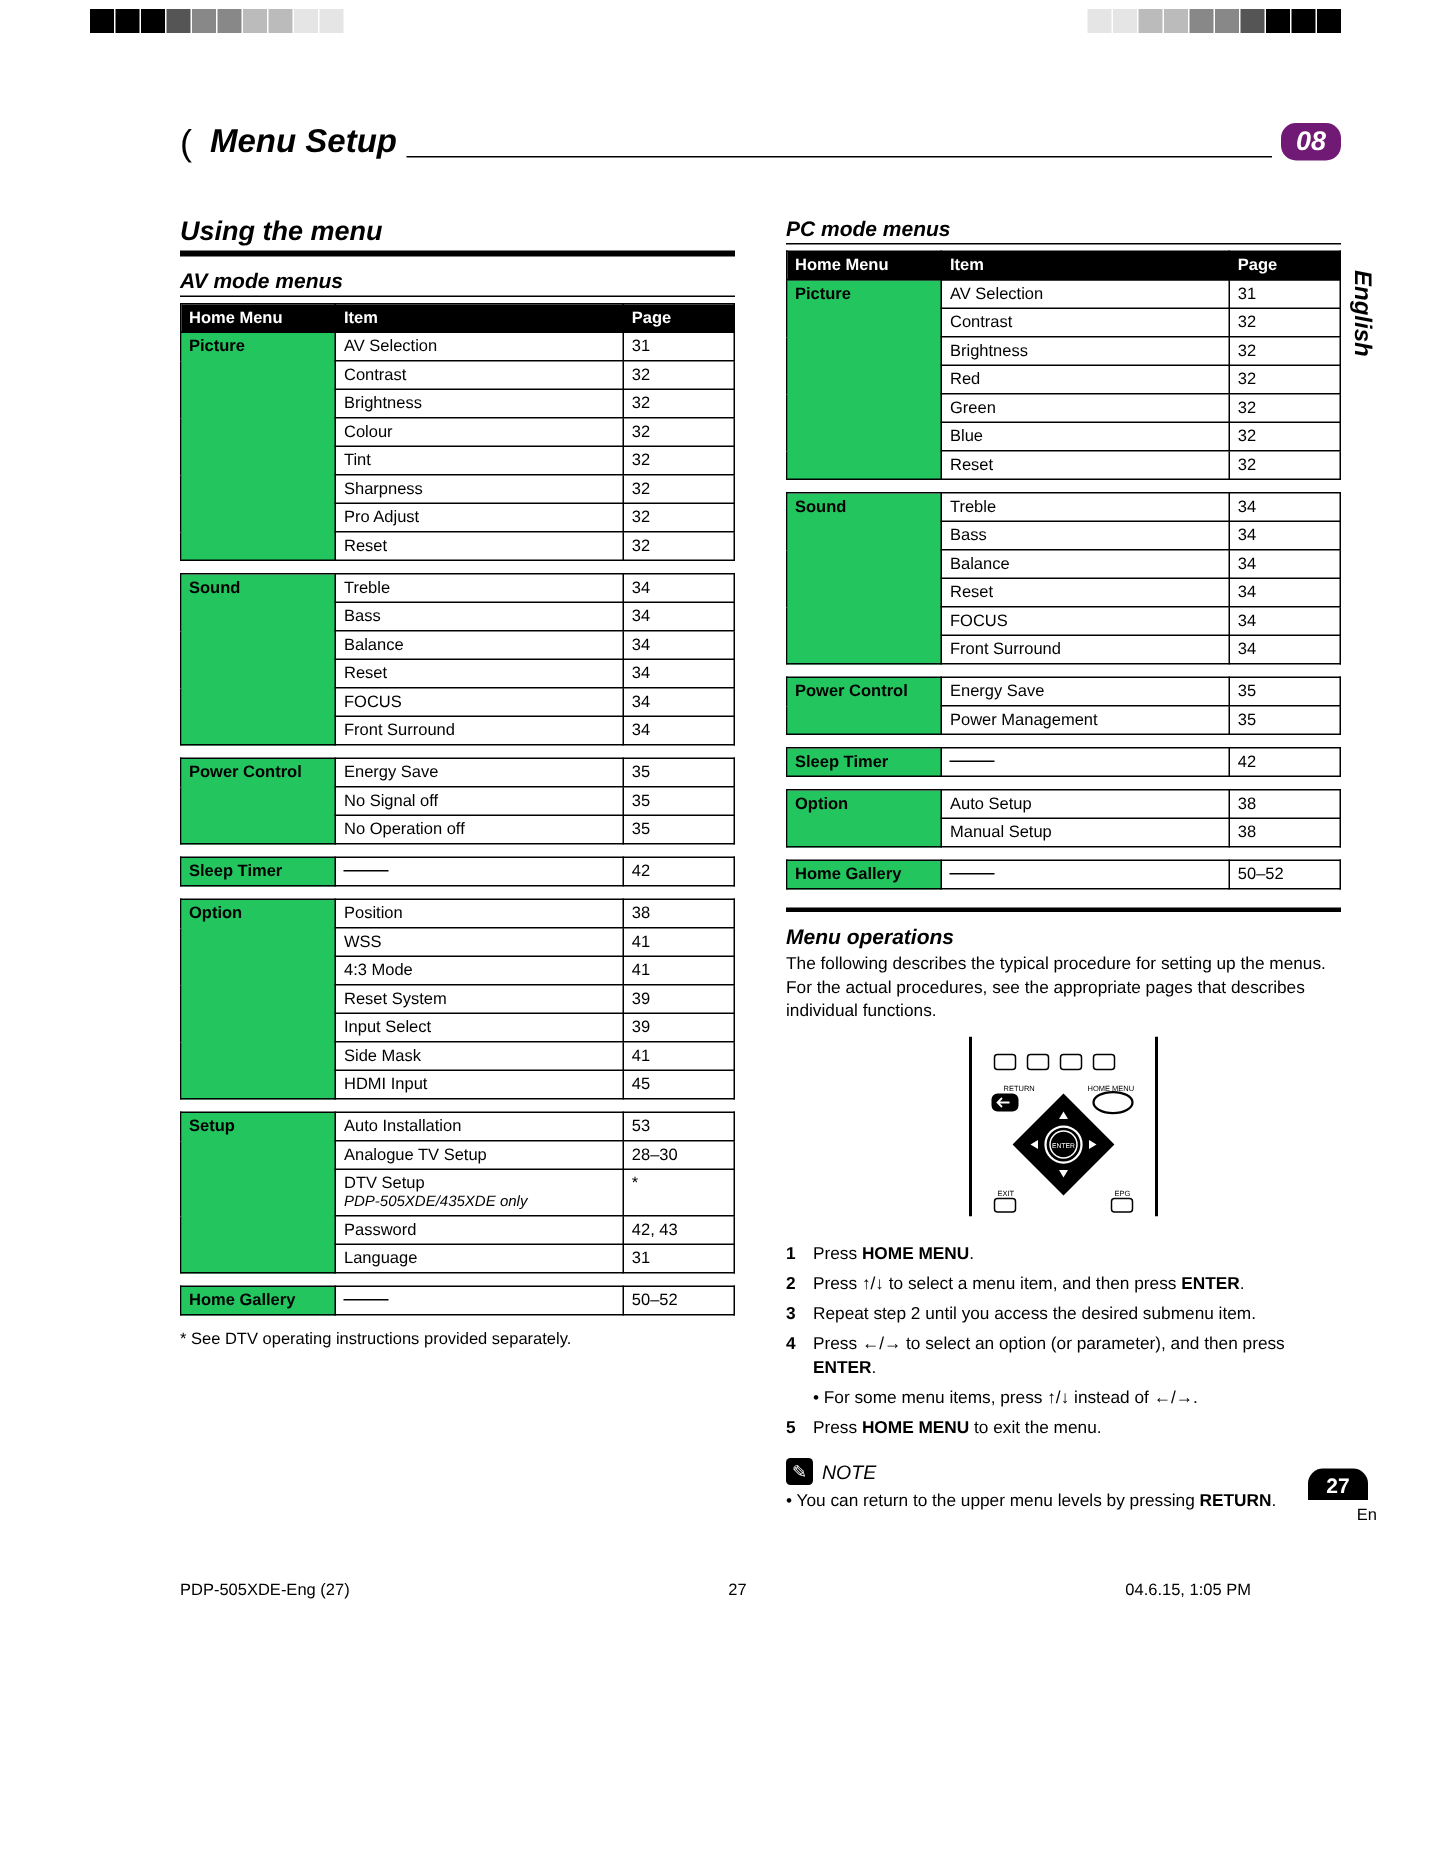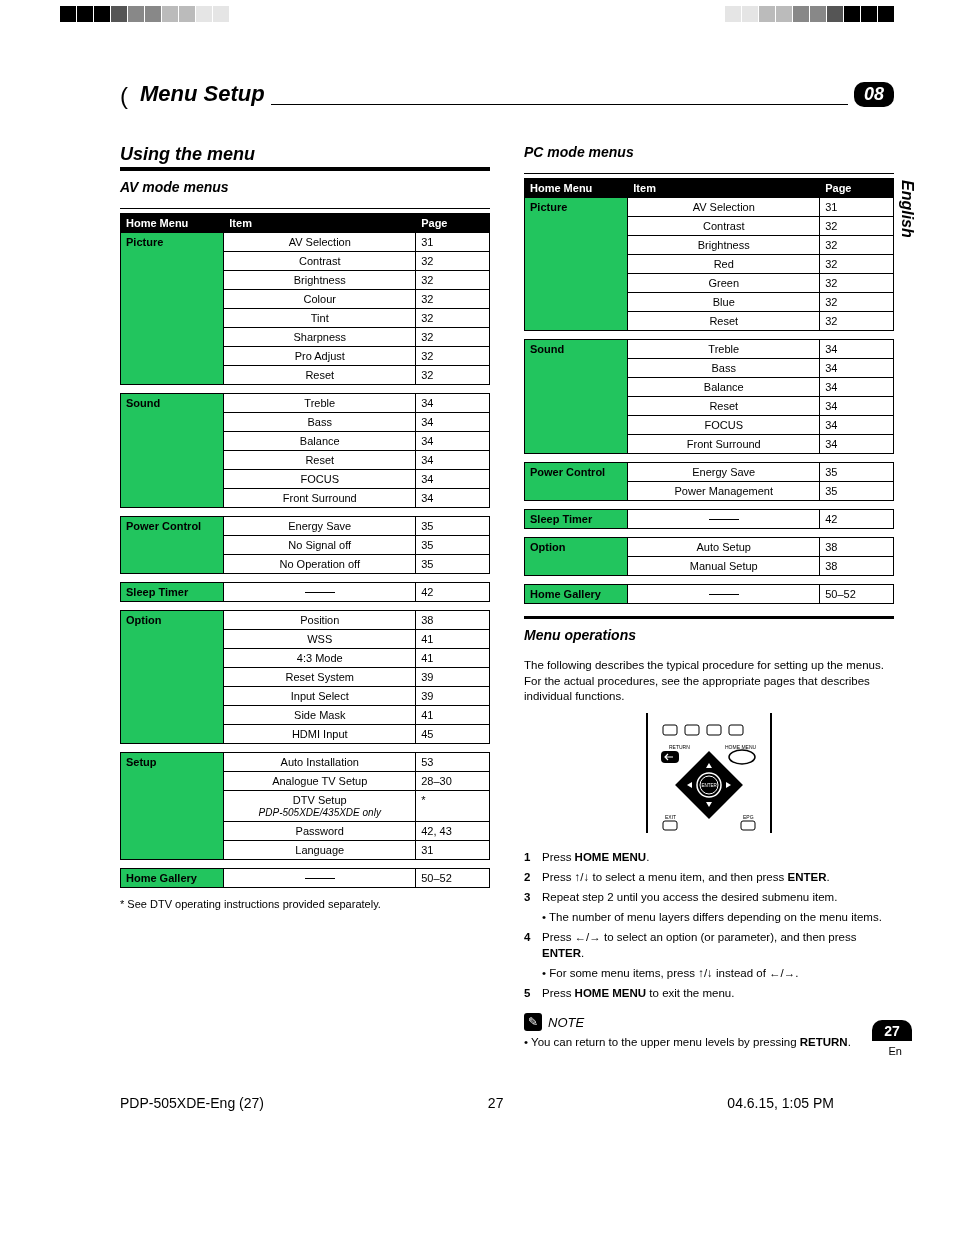--- a/index.html
+++ b/index.html
@@ -50,21 +50,21 @@
     font-style: italic;
     border-bottom: 4px solid #000;
     padding-bottom: 2px;
     margin-bottom: 8px;
   }
   .sub-title {
     font-weight: bold;
     font-size: 14px;
     font-style: italic;
     border-bottom: 1px solid #000;
-    padding-bottom: 13px;
+    padding-bottom: 2px;
     margin-top: 6px;
     margin-bottom: 4px;
   }
   table.menu {
     border-collapse: collapse;
     width: 100%;
     font-size: 11px;
   }
   table.menu th {
     background: #000;
@@ -77,21 +77,21 @@
   table.menu td {
     border: 1px solid #000;
     padding: 3px 5px;
     vertical-align: top;
   }
   table.menu td.home {
     background: #22c55e;
     font-weight: bold;
     width: 28%;
   }
-  table.menu td.item { width: 52%; text-align: center; }
+  table.menu td.item { width: 52%; }
   table.menu td.page { width: 20%; }
   .table-gap { height: 8px; }
   .section-hr {
     border: none;
     border-top: 3px solid #000;
     margin: 12px 0 8px 0;
   }
   .footnote {
     font-size: 11px;
     margin-top: 10px;
@@ -164,55 +164,55 @@
     color: #fff;
     font-weight: bold;
     font-size: 14px;
     padding: 3px 10px 2px 10px;
     border-radius: 10px 10px 0 0;
     text-align: center;
     min-width: 40px;
   }
   .page-num-en {
     position: absolute;
-    right: 52px;
+    right: 36px;
     bottom: 34px;
     font-size: 11px;
   }
   .dash { display:inline-block; width: 30px; border-bottom: 1px solid #000; position: relative; top: -3px; }
   .italic-sub { font-style: italic; font-size: 10px; }
   .remote-fig {
     text-align: center;
     margin: 8px 0 12px 0;
   }
   .footer-meta {
     display: flex;
     justify-content: space-between;
-    font-size: 14px;
+    font-size: 11px;
     padding: 4px 120px 10px 120px;
     text-align: right;
   }
   .arrow { font-family: Arial; }
   b { font-weight: bold; }
   .header-full {
     display: flex;
     align-items: center;
     margin-bottom: 36px;
     border-top: none;
   }
   .head-rule {
     flex: 1;
     border-bottom: 1px solid #000;
     height: 0;
     position: relative;
     top: 10px;
     margin: 0 6px;
   }
   .chap-pill {
-    background: #000000;
+    background: #701a75;
     color: #fff;
     font-weight: bold;
     font-style: italic;
     font-size: 18px;
     padding: 2px 10px;
     border-radius: 10px;
   }
   .chap-left-paren {
     font-size: 24px;
     color: #000;
@@ -612,21 +612,20 @@
             <div class="step-text">Press <b>HOME MENU</b>.</div>
           </div>
           <div class="step-row">
             <div class="step-num">2</div>
             <div class="step-text">Press <span class="arrow">↑</span>/<span class="arrow">↓</span> to select a menu item, and then press <b>ENTER</b>.</div>
           </div>
           <div class="step-row">
             <div class="step-num">3</div>
             <div class="step-text">Repeat step 2 until you access the desired submenu item.</div>
           </div>
-          <div class="step-sub">• The number of menu layers differs depending on the menu items.</div>
           <div class="step-row">
             <div class="step-num">4</div>
             <div class="step-text">Press <span class="arrow">←</span>/<span class="arrow">→</span> to select an option (or parameter), and then press <b>ENTER</b>.</div>
           </div>
           <div class="step-sub">• For some menu items, press <span class="arrow">↑</span>/<span class="arrow">↓</span> instead of <span class="arrow">←</span>/<span class="arrow">→</span>.</div>
           <div class="step-row">
             <div class="step-num">5</div>
             <div class="step-text">Press <b>HOME MENU</b> to exit the menu.</div>
           </div>
         </div>

